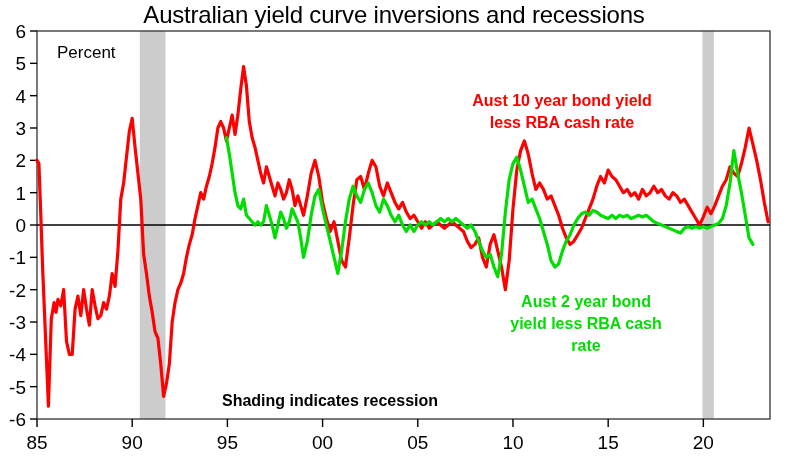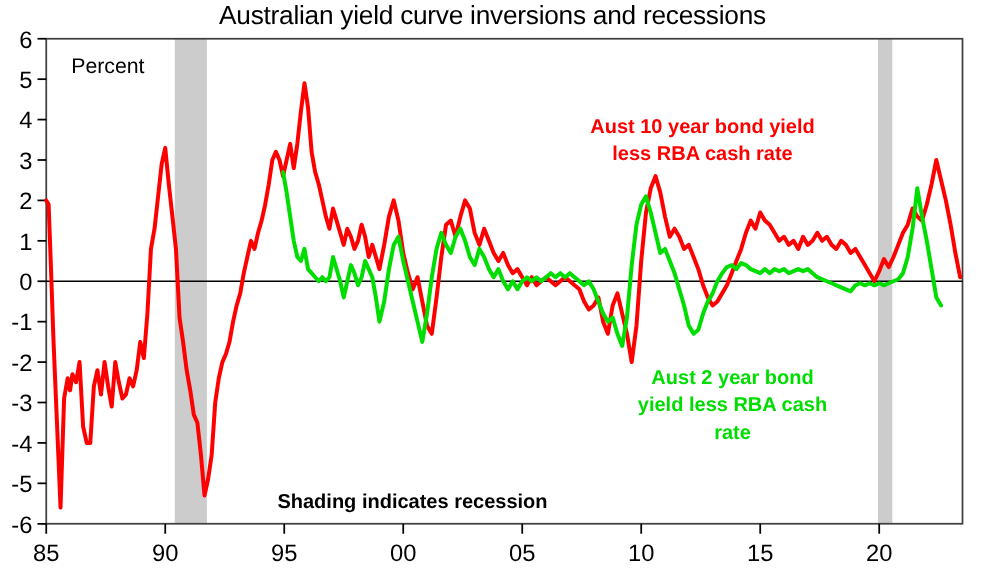--- a/index.html
+++ b/index.html
@@ -1,21 +1,21 @@
 <!DOCTYPE html>
 <html><head>
 <meta charset="utf-8">
 <style>
   html,body{margin:0;padding:0;background:#ffffff;}
   body{width:788px;height:462px;overflow:hidden;font-family:"Liberation Sans",sans-serif;}
   #page{position:relative;width:788px;height:462px;background:#ffffff;}
 
   #chart-title{
     position:absolute; left:0; top:1px; width:788px;
-    text-align:center; font-size:21px; font-weight:400; color:#000;
+    text-align:center; font-size:24px; font-weight:400; color:#000;
     letter-spacing:-0.2px;
   }
 
   #plot-wrap{position:absolute; left:0; top:0; width:788px; height:462px;}
   svg{display:block;}
 
   .ytick-label{font-size:19px; fill:#000; font-family:"Liberation Sans",sans-serif;}
   .xtick-label{font-size:19px; fill:#000; font-family:"Liberation Sans",sans-serif;}
   .ann{font-family:"Liberation Sans",sans-serif; font-weight:bold;}
   .ann-red{fill:#FF0000; font-size:16px;}

